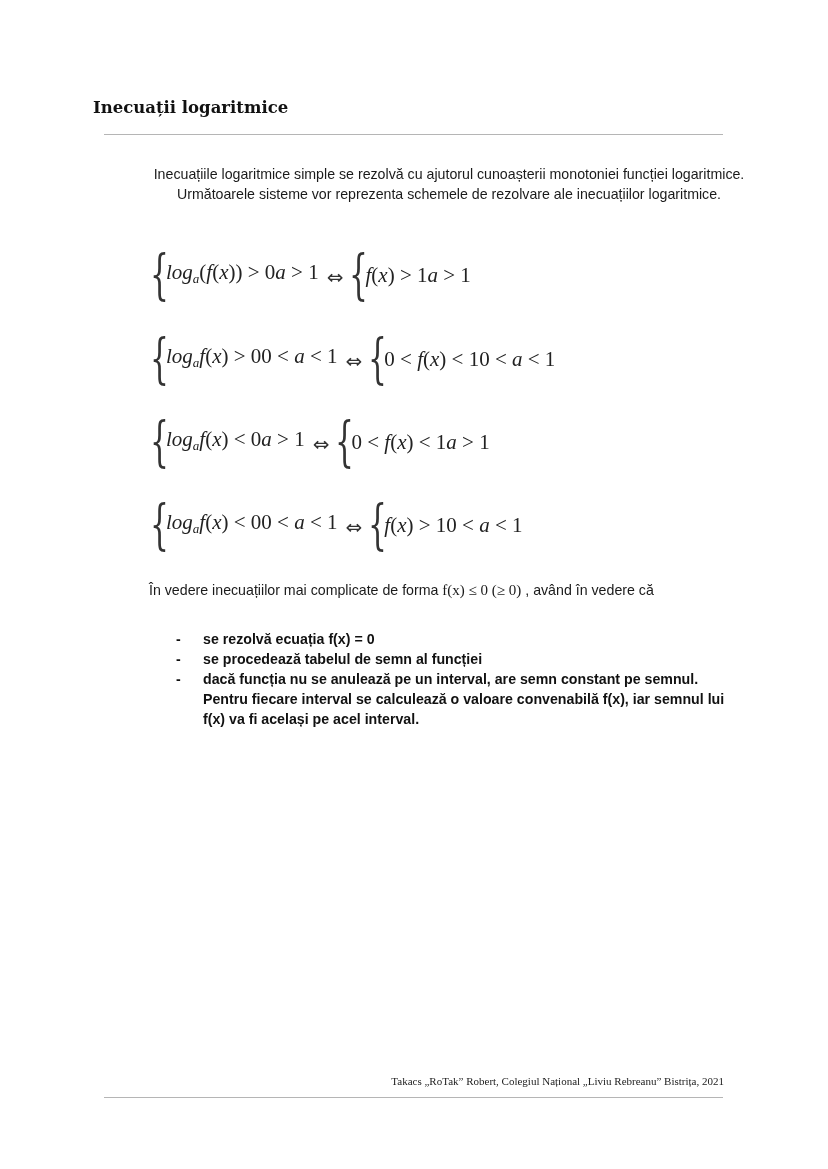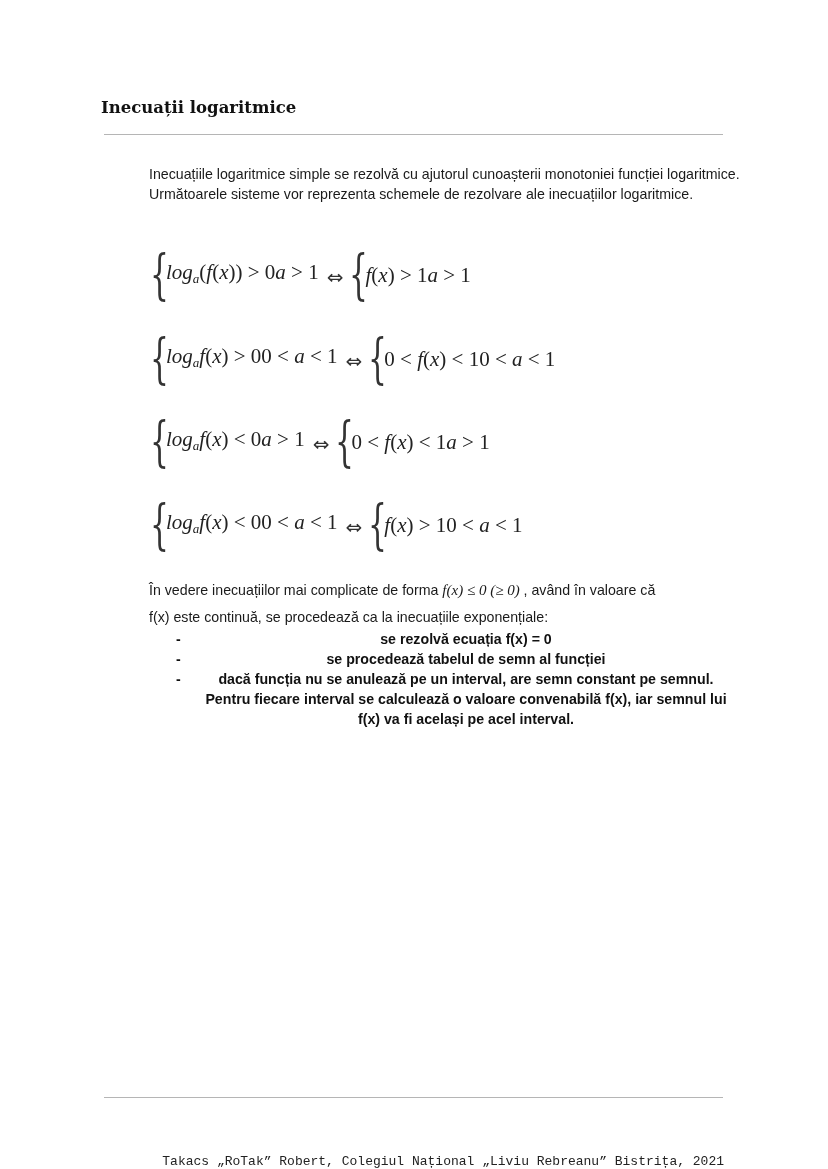--- a/index.html
+++ b/index.html
@@ -1,27 +1,27 @@
 <!DOCTYPE html>
 <html><head>
   <meta charset="utf-8">
   <style>
     html, body { margin: 0; padding: 0; background: #ffffff; }
     body { width: 828px; height: 1169px; position: relative; overflow: hidden; color: #111; }
     .page-title {
-      position: absolute; left: 101px; top: 98px;
+      position: absolute; left: 93px; top: 98px;
       font-family: "DejaVu Serif", "Liberation Serif", serif;
       font-weight: bold; font-size: 16.5px; color: #111; letter-spacing: 0px;
     }
     .rule { position: absolute; left: 104px; width: 619px; height: 1px; background: #b5b5b5; }
     .rule.top { top: 134px; }
     .rule.bottom { top: 1097px; }
     .intro {
       position: absolute; left: 149px; top: 164px; width: 600px;
-      font-family: "Liberation Sans", sans-serif; font-size: 14.2px; line-height: 20px; color: #1a1a1a;
+      font-family: "Liberation Sans", sans-serif; font-size: 14.2px; line-height: 20px; color: #1a1a1a; text-align: center;
     }
     .eq-block {
       position: absolute; left: 150px; height: 58px;
       display: flex; align-items: center;
       font-family: "Liberation Serif", "DejaVu Serif", serif; color: #222;
     }
     .sys { display: flex; align-items: center; }
     .brace {
       font-size: 54px; line-height: 58px; font-weight: 200; transform: scaleX(0.55);
       transform-origin: left center; width: 14px; margin-right: 2px; color: #333;
@@ -31,29 +31,29 @@
     .lines .l { text-align: center; white-space: nowrap; }
     .lines i { font-style: italic; }
     .sub { font-size: 13px; font-style: italic; vertical-align: -4px; }
     .iff { font-size: 20px; margin: 0 6px 0 8px; padding-top: 4px; color: #333; font-family: "DejaVu Sans", sans-serif; }
     .para2 {
       position: absolute; left: 149px; top: 579px; width: 600px;
       font-family: "Liberation Sans", sans-serif; font-size: 14.2px; color: #1a1a1a;
     }
     .para2 .row1 { line-height: 22px; }
     .para2 .row2 { line-height: 22px; margin-top: 5px; }
-    .math-inline { font-family: "Liberation Serif", serif; font-size: 15px; font-style: italic; }
+    .math-inline { font-family: "Liberation Serif", serif; font-size: 15px; }
     .bullets { position: absolute; left: 149px; top: 629px; width: 580px;
       font-family: "Liberation Sans", sans-serif; font-size: 14.2px; font-weight: bold; line-height: 20px; color: #111; }
     .bullet { display: flex; }
     .bullet .dash { width: 27px; padding-left: 27px; }
-    .bullet .txt { flex: 1; text-align: center; }
+    .bullet .txt { flex: 1; }
     .footer {
-      position: absolute; right: 104px; top: 1154px;
-      font-family: Liberation Mono, monospace; font-size: 13px; color: #222;
+      position: absolute; right: 104px; top: 1075px;
+      font-family: Liberation Serif, serif; font-size: 11px; color: #222;
     }
   </style>
 </head>
 <body>
 
 <div class="page-title">Inecuații logaritmice</div>
 <div class="rule top"></div>
 
 <div class="intro">Inecuațiile logaritmice simple se rezolvă cu ajutorul cunoașterii monotoniei funcției logaritmice. Următoarele sisteme vor reprezenta schemele de rezolvare ale inecuațiilor logaritmice.</div>
 
@@ -124,23 +124,22 @@
     <span class="brace">{</span>
     <div class="lines">
       <span class="l"><i>f</i>(<i>x</i>) &gt; 1</span>
       <span class="l">0 &lt; <i>a</i> &lt; 1</span>
     </div>
   </div>
 </div>
 
 <div class="para2">
   <div class="row1">
-    <span>În vedere inecuațiilor mai complicate de forma </span><span class="math-inline">f(x) ≤ 0 (≥ 0)</span><span> , având în valoare că</span>
+    <span>În vedere inecuațiilor mai complicate de forma </span><span class="math-inline">f(x) ≤ 0 (≥ 0)</span><span> , având în vedere că</span>
   </div>
-  <div class="row2">f(x) este continuă, se procedează ca la inecuațiile exponențiale:</div>
 </div>
 
 <div class="bullets">
   <div class="bullet">
     <span class="dash">-</span>
     <span class="txt">se rezolvă ecuația f(x) = 0</span>
   </div>
   <div class="bullet">
     <span class="dash">-</span>
     <span class="txt">se procedează tabelul de semn al funcției</span>

